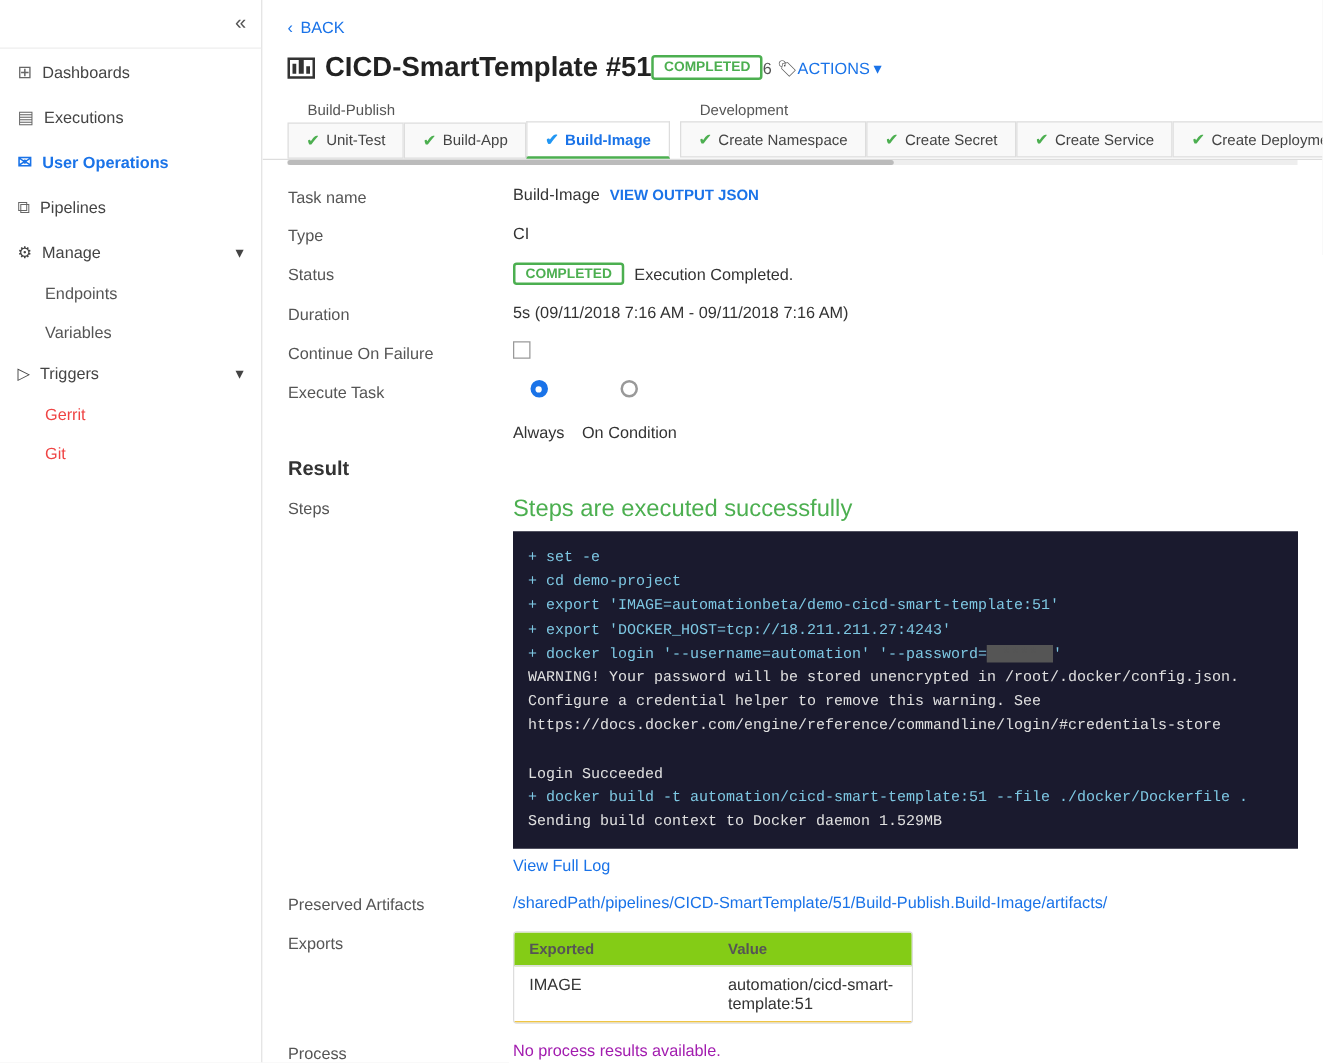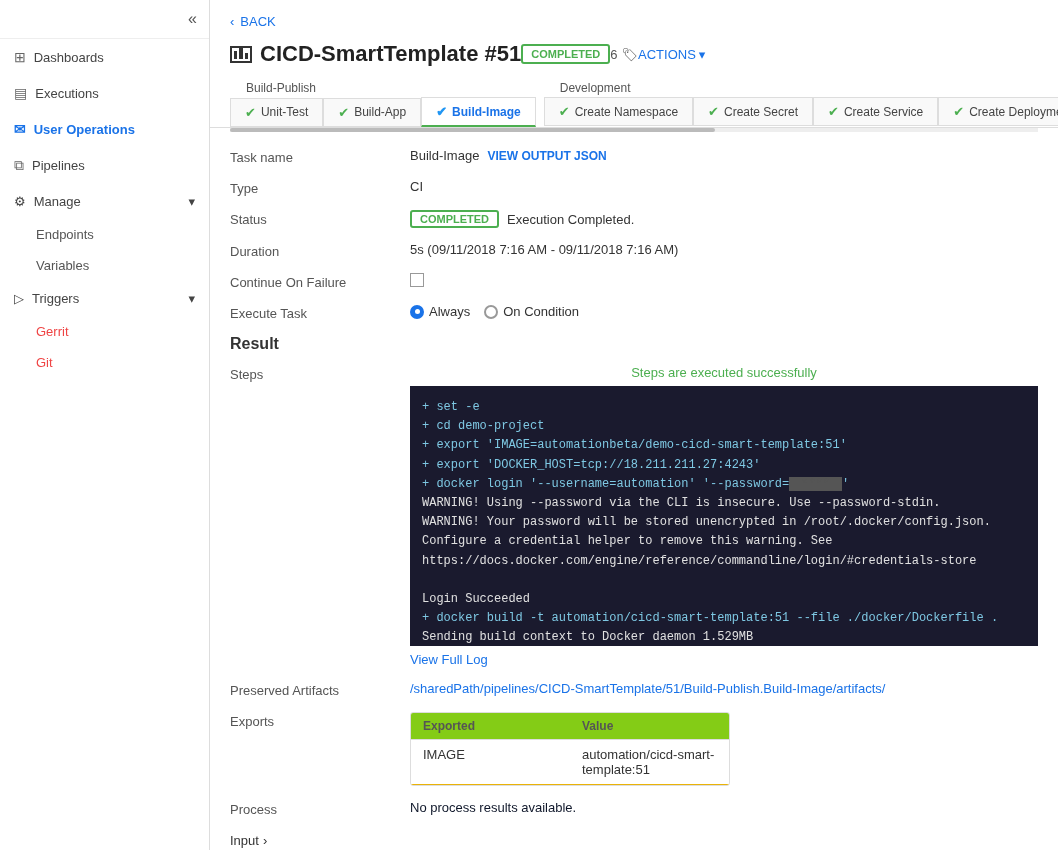--- a/index.html
+++ b/index.html
@@ -226,21 +226,21 @@
       padding: 1px 8px;
       border-radius: 3px;
     }
     .checkbox-unchecked {
       width: 14px; height: 14px;
       border: 1px solid #999;
       background: #fff;
       display: inline-block;
     }
     .radio-group { display: flex; align-items: center; gap: 14px; }
-    .radio-option { display: flex; align-items: center; gap: 5px; cursor: pointer; }
+    .radio-option { display: flex; align-items: center; gap: 20px; cursor: pointer; flex-direction: column; }
     .radio-filled {
       width: 14px; height: 14px;
       border-radius: 50%;
       border: 2px solid #1a73e8;
       background: #1a73e8;
       display: flex; align-items: center; justify-content: center;
     }
     .radio-filled::after {
       content: '';
       width: 5px; height: 5px;
@@ -254,21 +254,21 @@
       background: #fff;
     }
 
     
     .section-title {
       font-size: 16px;
       font-weight: bold;
       color: #333;
       margin-bottom: 12px;
     }
-    .steps-success { color: #4caf50; font-size: 13px; margin-bottom: 6px; text-align: center; }
+    .steps-success { color: #4caf50; font-size: 19px; margin-bottom: 6px; }
     .terminal {
       background: #1a1a2e;
       color: #e0e0e0;
       font-family: 'Courier New', monospace;
       font-size: 12px;
       padding: 12px;
       line-height: 1.6;
       max-height: 260px;
       overflow-y: hidden;
     }
@@ -306,21 +306,21 @@
     .exports-row {
       display: flex;
       border-bottom: 1px solid #eab308;
     }
     .exports-cell {
       padding: 7px 12px;
       font-size: 13px;
       color: #333;
       flex: 1;
     }
-    .process-text { color: #0f172a; font-size: 13px; }
+    .process-text { color: #a21caf; font-size: 13px; }
     .input-expandable {
       color: #333;
       font-size: 13px;
       cursor: pointer;
       display: flex;
       align-items: center;
       gap: 4px;
     }
   </style>
 </head>
@@ -515,21 +515,20 @@
     <div class="field-row" style="align-items: flex-start;">
       <div class="field-label">Steps</div>
       <div style="flex:1;">
         <div class="steps-success">Steps are executed successfully</div>
         <div class="terminal">
           <div class="cmd">+ set -e</div>
           <div class="cmd">+ cd demo-project</div>
           <div class="cmd">+ export 'IMAGE=automationbeta/demo-cicd-smart-template:51'</div>
           <div class="cmd">+ export 'DOCKER_HOST=tcp://18.211.211.27:4243'</div>
           <div class="cmd">+ docker login '--username=automation' '--password=<span style="background:#555; color:#555; padding:0 12px;">****</span>'</div>
-          <div class="warn">WARNING! Using --password via the CLI is insecure. Use --password-stdin.</div>
           <div class="warn">WARNING! Your password will be stored unencrypted in /root/.docker/config.json.</div>
           <div class="warn">Configure a credential helper to remove this warning. See</div>
           <div class="warn">https://docs.docker.com/engine/reference/commandline/login/#credentials-store</div>
           <div>&nbsp;</div>
           <div>Login Succeeded</div>
           <div class="cmd">+ docker build -t automation/cicd-smart-template:51 --file ./docker/Dockerfile .</div>
           <div>Sending build context to Docker daemon 1.529MB</div>
         </div>
         <span class="view-full-log">View Full Log</span>
       </div>

